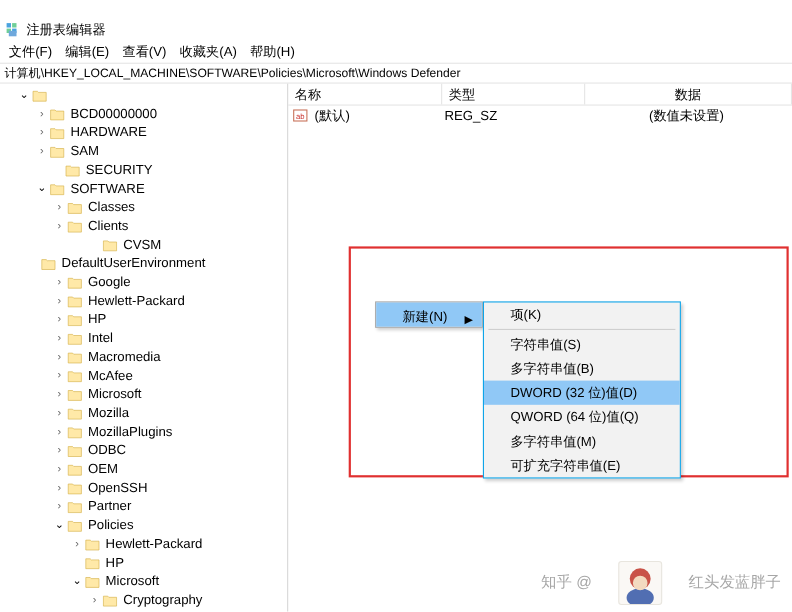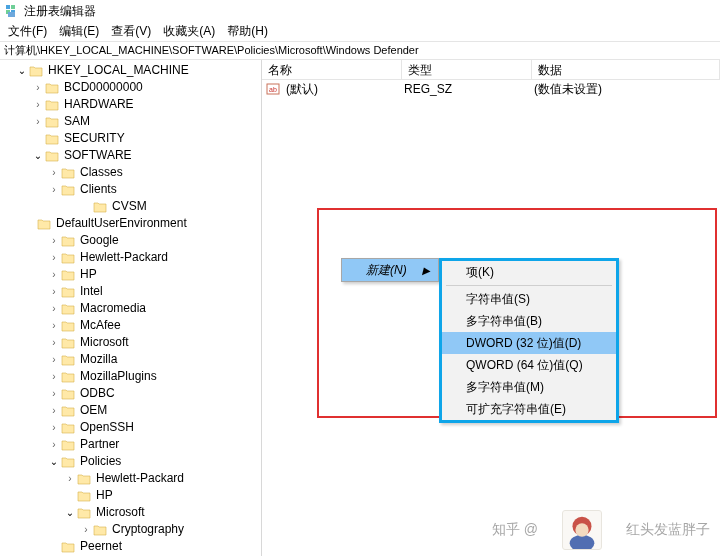--- a/index.html
+++ b/index.html
@@ -1,18 +1,18 @@
 <!DOCTYPE html>
 <html><head>
 <meta charset="utf-8">
 <style>
 * { box-sizing: border-box; margin: 0; padding: 0; font-family: "Microsoft YaHei", "Segoe UI", Tahoma, sans-serif; }
 body { width: 720px; height: 556px; overflow: hidden; background: #fff; font-size: 12px; color: #000; position: relative; }
 
-.titlebar { height: 22px; display: flex; align-items: center; padding: 0 4px; gap: 4px; }
+.titlebar { height: 22px; display: flex; align-items: center; padding: 0 4px; gap: 4px; margin-top: 16px; }
 .titlebar .icon { width: 16px; height: 16px; display: flex; align-items: center; justify-content: center; }
 .titlebar .title { font-size: 12px; }
 
 .menubar { height: 20px; display: flex; align-items: center; padding: 0 2px; border-bottom: 1px solid #e5e5e5; }
 .menubar .menu-item { padding: 2px 6px; cursor: default; }
 
 .address { height: 18px; display: flex; align-items: center; padding: 2px 4px; border-bottom: 1px solid #e5e5e5; font-size: 11px; color: #000; }
 
 .main { display: flex; height: calc(556px - 22px - 20px - 18px); }
 
@@ -22,34 +22,34 @@
 .tree-row .chev { width: 12px; text-align: center; color: #666; font-size: 10px; }
 .tree-row .chev.open { color: #000; }
 .tree-row .fld { width: 16px; height: 14px; margin-right: 2px; display: inline-flex; align-items: center; justify-content: center; }
 .tree-row .label { padding: 0 2px; }
 
 .list-pane { flex: 1; position: relative; }
 .list-header { display: flex; height: 20px; border-bottom: 1px solid #e5e5e5; }
 .list-header .col { padding: 2px 6px; border-right: 1px solid #e5e5e5; font-size: 12px; }
 .col-name { width: 140px; }
 .col-type { width: 130px; }
-.col-data { flex: 1; }
+.col-data { flex: 1; text-align: center; }
 .list-body { }
 .list-row { display: flex; height: 18px; align-items: center; }
 .list-row .cell { padding: 0 6px; font-size: 12px; overflow: hidden; text-overflow: ellipsis; white-space: nowrap; }
 .list-row .icn { width: 14px; height: 14px; margin-left: 4px; display: inline-flex; align-items: center; justify-content: center; }
 
 .redbox { position: absolute; border: 2px solid #e03030; left: 55px; top: 148px; width: 400px; height: 210px; pointer-events: none; }
 
 .ctx1 { position: absolute; left: 79px; top: 198px; width: 98px; background: #f2f2f2; border: 1px solid #a7a7a7; box-shadow: 2px 2px 3px rgba(0,0,0,.2); }
-.ctx1 .mi { height: 22px; display: flex; align-items: center; justify-content: space-between; padding: 0 8px 0 24px; font-size: 12px; position: relative; font-style: italic; }
+.ctx1 .mi { height: 22px; display: flex; align-items: flex-end; justify-content: space-between; padding: 0 8px 0 24px; font-size: 12px; position: relative; }
 .ctx1 .mi.highlight { background: #90c8f6; }
 .ctx1 .mi .arrow { font-size: 10px; }
 
-.ctx2 { position: absolute; left: 177px; top: 198px; width: 180px; background: #f2f2f2; border: 3px solid #0ea5e9; box-shadow: 2px 2px 3px rgba(0,0,0,.2); }
+.ctx2 { position: absolute; left: 177px; top: 198px; width: 180px; background: #f2f2f2; border: 1px solid #0ea5e9; box-shadow: 2px 2px 3px rgba(0,0,0,.2); }
 .ctx2 .mi { height: 22px; display: flex; align-items: center; padding: 0 8px 0 24px; font-size: 12px; }
 .ctx2 .mi.highlight { background: #90c8f6; }
 .ctx2 .sep { height: 1px; background: #cfcfcf; margin: 2px 4px; }
 
 .watermark { position: absolute; right: 10px; bottom: 6px; display: flex; align-items: center; gap: 24px; opacity: .88; }
 .watermark .txt { color: #9a9a9a; font-size: 14px; }
 .avatar { width: 40px; height: 40px; border-radius: 3px; background: #faf8f4; display: flex; align-items: center; justify-content: center; border: 1px solid #e5e2da; position: relative; overflow: hidden; }
 </style>
 </head>
 <body>
@@ -81,21 +81,20 @@
   <div class="tree-pane">
     <ul class="tree" id="tree">
         <li>
           <div class="tree-row" style="padding-left: 16px;">
             <span class="chev open">⌄</span>
             <span class="fld">
               <svg width="14" height="12" viewBox="0 0 14 12">
                 <path d="M1 2h4l1 1h7v8H1z" fill="#ffe9a8" stroke="#d6b24c" stroke-width="0.6"></path>
               </svg>
             </span>
-            <span class="label">HKEY_LOCAL_MACHINE</span>
           </div>
         </li>
         <li>
           <div class="tree-row" style="padding-left: 32px;">
             <span class="chev">›</span>
             <span class="fld">
               <svg width="14" height="12" viewBox="0 0 14 12">
                 <path d="M1 2h4l1 1h7v8H1z" fill="#ffe9a8" stroke="#d6b24c" stroke-width="0.6"></path>
               </svg>
             </span>
@@ -118,21 +117,21 @@
             <span class="chev">›</span>
             <span class="fld">
               <svg width="14" height="12" viewBox="0 0 14 12">
                 <path d="M1 2h4l1 1h7v8H1z" fill="#ffe9a8" stroke="#d6b24c" stroke-width="0.6"></path>
               </svg>
             </span>
             <span class="label">SAM</span>
           </div>
         </li>
         <li>
-          <div class="tree-row" style="padding-left: 32px;">
+          <div class="tree-row" style="padding-left: 46px;">
             <span class="chev"></span>
             <span class="fld">
               <svg width="14" height="12" viewBox="0 0 14 12">
                 <path d="M1 2h4l1 1h7v8H1z" fill="#ffe9a8" stroke="#d6b24c" stroke-width="0.6"></path>
               </svg>
             </span>
             <span class="label">SECURITY</span>
           </div>
         </li>
         <li>

